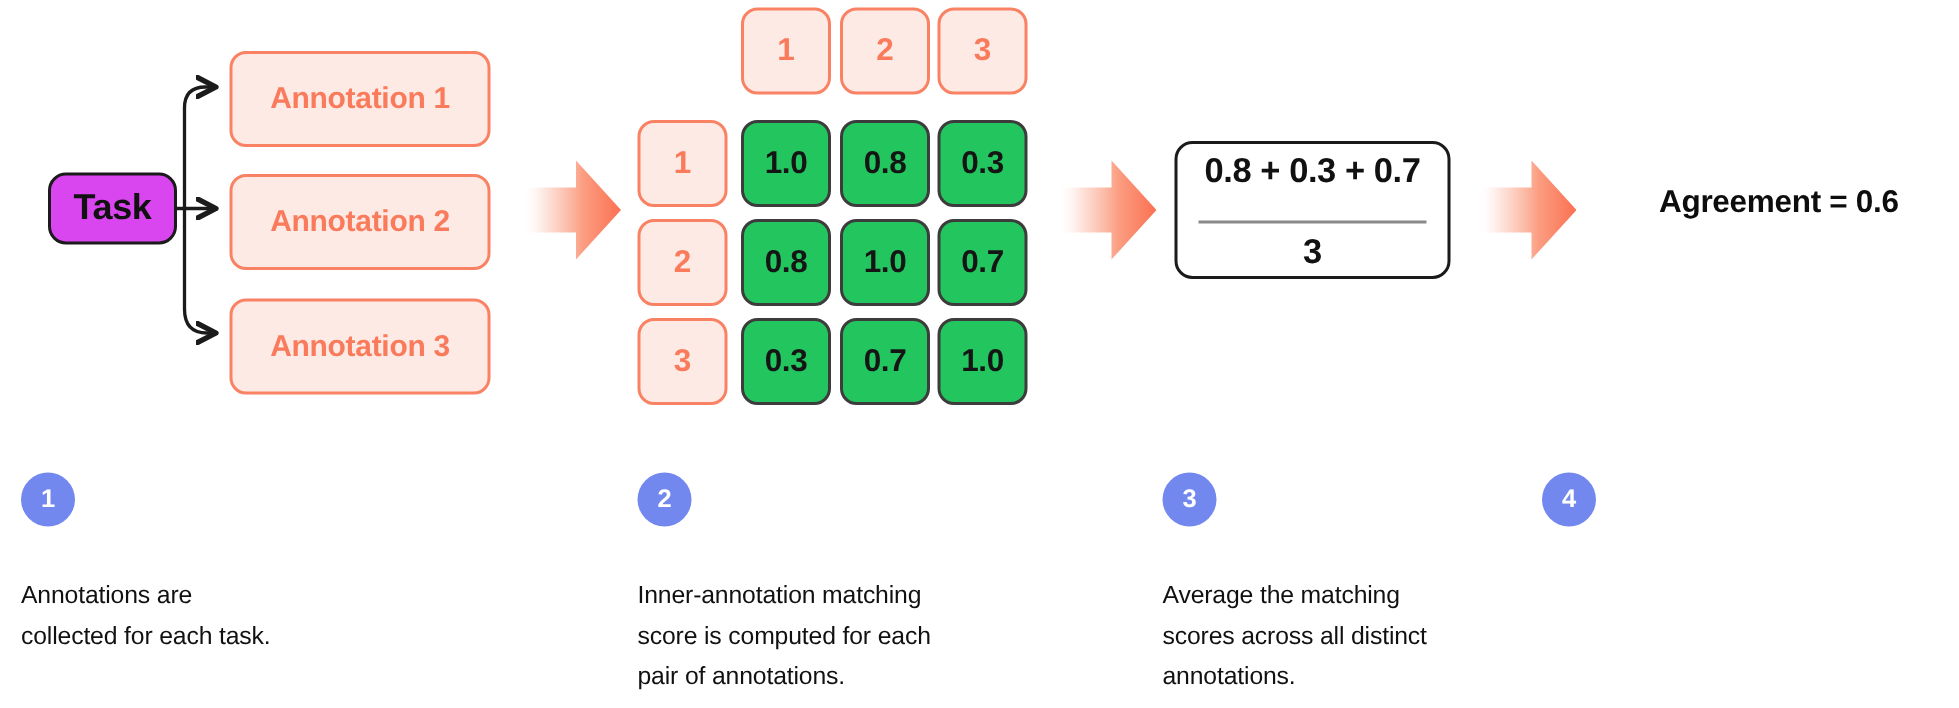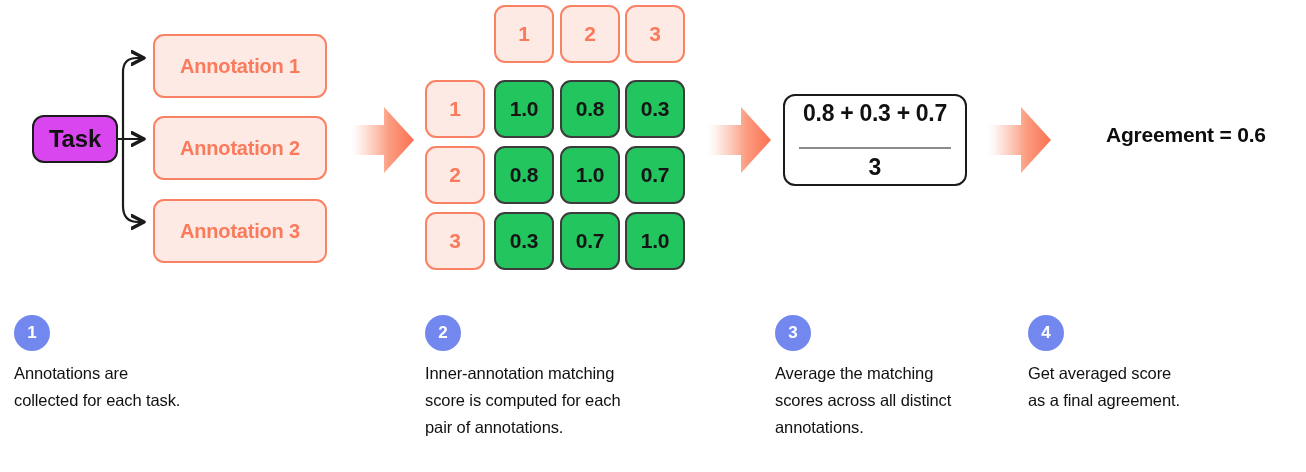--- a/index.html
+++ b/index.html
@@ -79,21 +79,21 @@
 
   
   .step{position:absolute;top:315px;}
   .step-badge{
     width:36px;height:36px;border-radius:50%;
     background:#7388ee;
     display:flex;align-items:center;justify-content:center;
     color:#ffffff;font-size:17px;font-weight:700;
   }
   .step-text{
-    margin-top:9px;
+    margin-top:33px;
     font-size:16.5px;line-height:27px;color:#111111;
     letter-spacing:-0.1px;white-space:pre-line;
   }
   .step-1{left:14px;width:260px;}
   .step-2{left:425px;width:290px;}
   .step-3{left:775px;width:260px;}
   .step-4{left:1028px;width:270px;}
 </style>
 </head>
 <body>
@@ -181,17 +181,15 @@
 pair of annotations.</div>
   </div>
   <div class="step step-3">
     <div class="step-badge">3</div>
     <div class="step-text">Average the matching
 scores across all distinct
 annotations.</div>
   </div>
   <div class="step step-4">
     <div class="step-badge">4</div>
-    <div class="step-text">Get averaged score
-as a final agreement.</div>
   </div>
 
 </div>
 
 </body></html>

